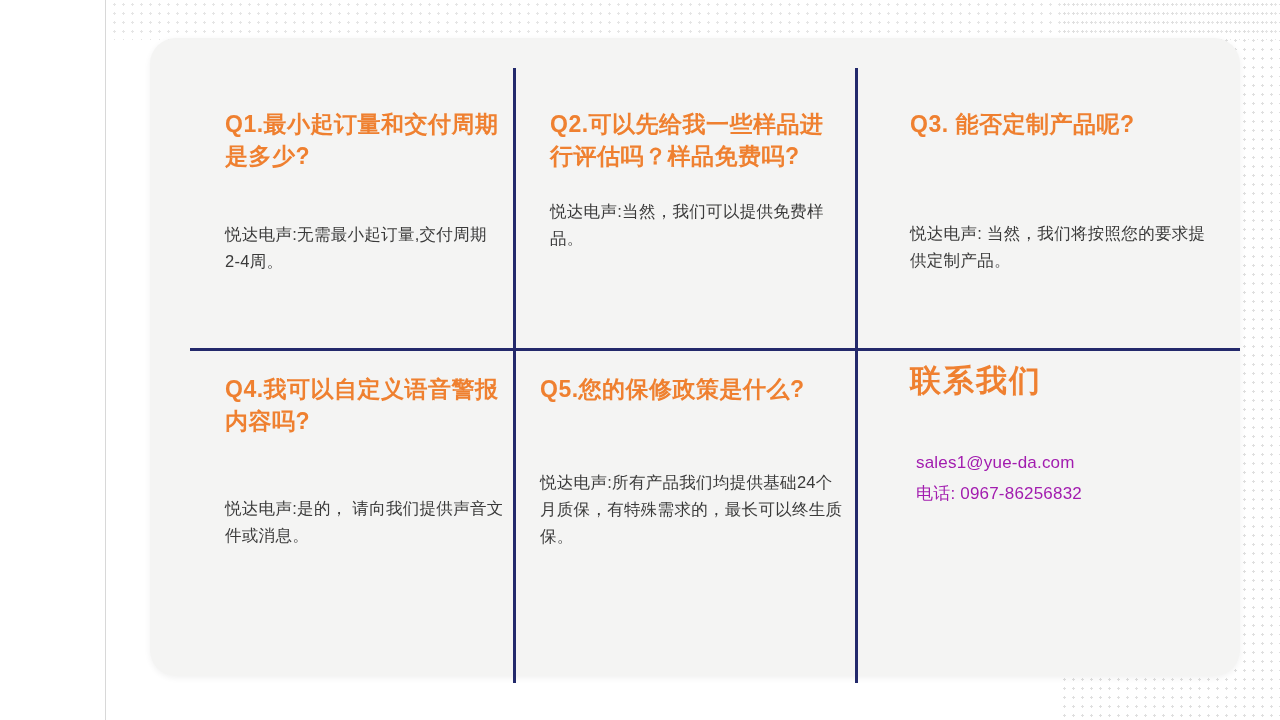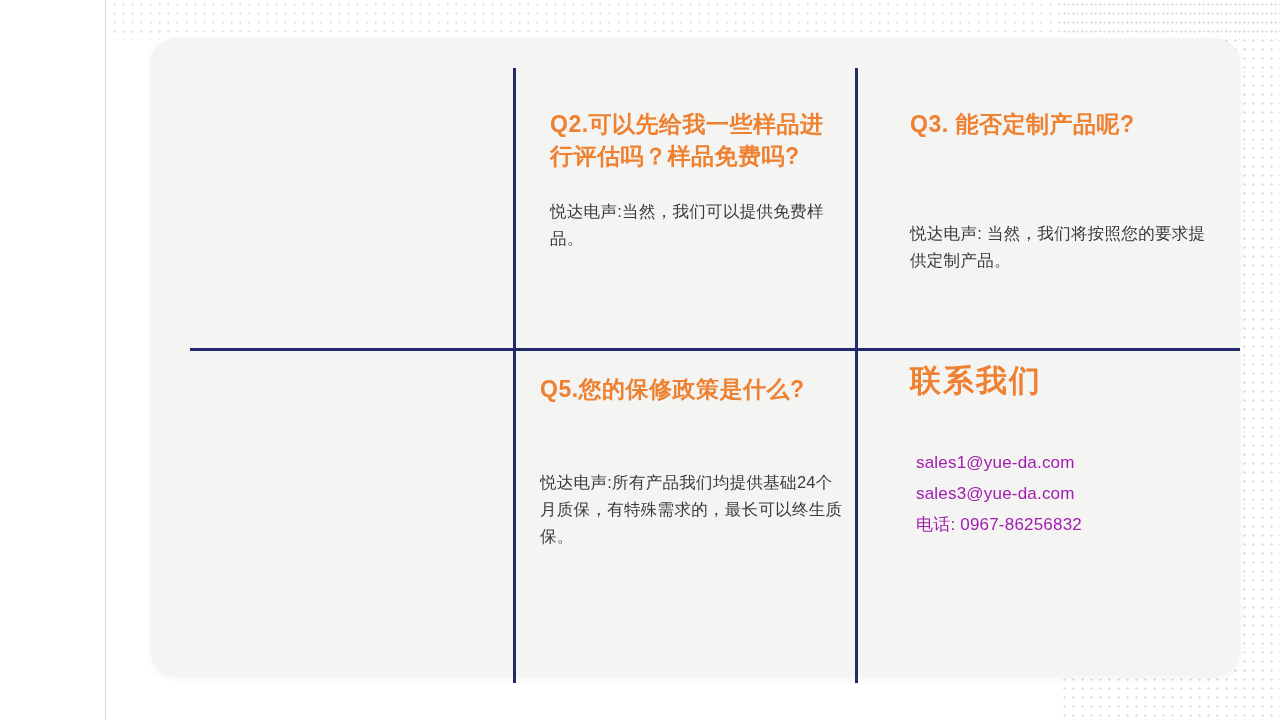--- a/index.html
+++ b/index.html
@@ -145,39 +145,46 @@
 <div class="left-rule"></div>
 <div class="dot-texture"></div>
 <div class="dot-texture-top"></div>
 
 <div class="card">
 
   <div class="v-line-1"></div>
   <div class="v-line-2"></div>
   <div class="h-line"></div>
 
+  <div class="cell" id="cell-q1">
+    <div class="q-title">Q1.最小起订量和交付周期是多少?</div>
+    <div class="q-body">悦达电声:无需最小起订量,交付周期2-4周。</div>
+  </div>
 
   <div class="cell" id="cell-q2">
     <div class="q-title">Q2.可以先给我一些样品进行评估吗？样品免费吗?</div>
     <div class="q-body">悦达电声:当然，我们可以提供免费样品。</div>
   </div>
 
   <div class="cell" id="cell-q3">
     <div class="q-title">Q3. 能否定制产品呢?</div>
     <div class="q-body">悦达电声: 当然，我们将按照您的要求提供定制产品。</div>
   </div>
 
+  <div class="cell" id="cell-q4">
+    <div class="q-title">Q4.我可以自定义语音警报内容吗?</div>
+    <div class="q-body">悦达电声:是的， 请向我们提供声音文件或消息。</div>
+  </div>
 
   <div class="cell" id="cell-q5">
     <div class="q-title">Q5.您的保修政策是什么?</div>
     <div class="q-body">悦达电声:所有产品我们均提供基础24个月质保，有特殊需求的，最长可以终生质保。</div>
   </div>
 
   <div class="contact">
     <div class="contact-title">联系我们</div>
     <div class="contact-list">
       <div class="contact-item email">sales1@yue-da.com</div>
-      <div class="contact-item email">sales3@yue-da.com</div>
       <div class="contact-item">电话: 0967-86256832</div>
     </div>
   </div>
 
 </div>
 
 </body></html>

